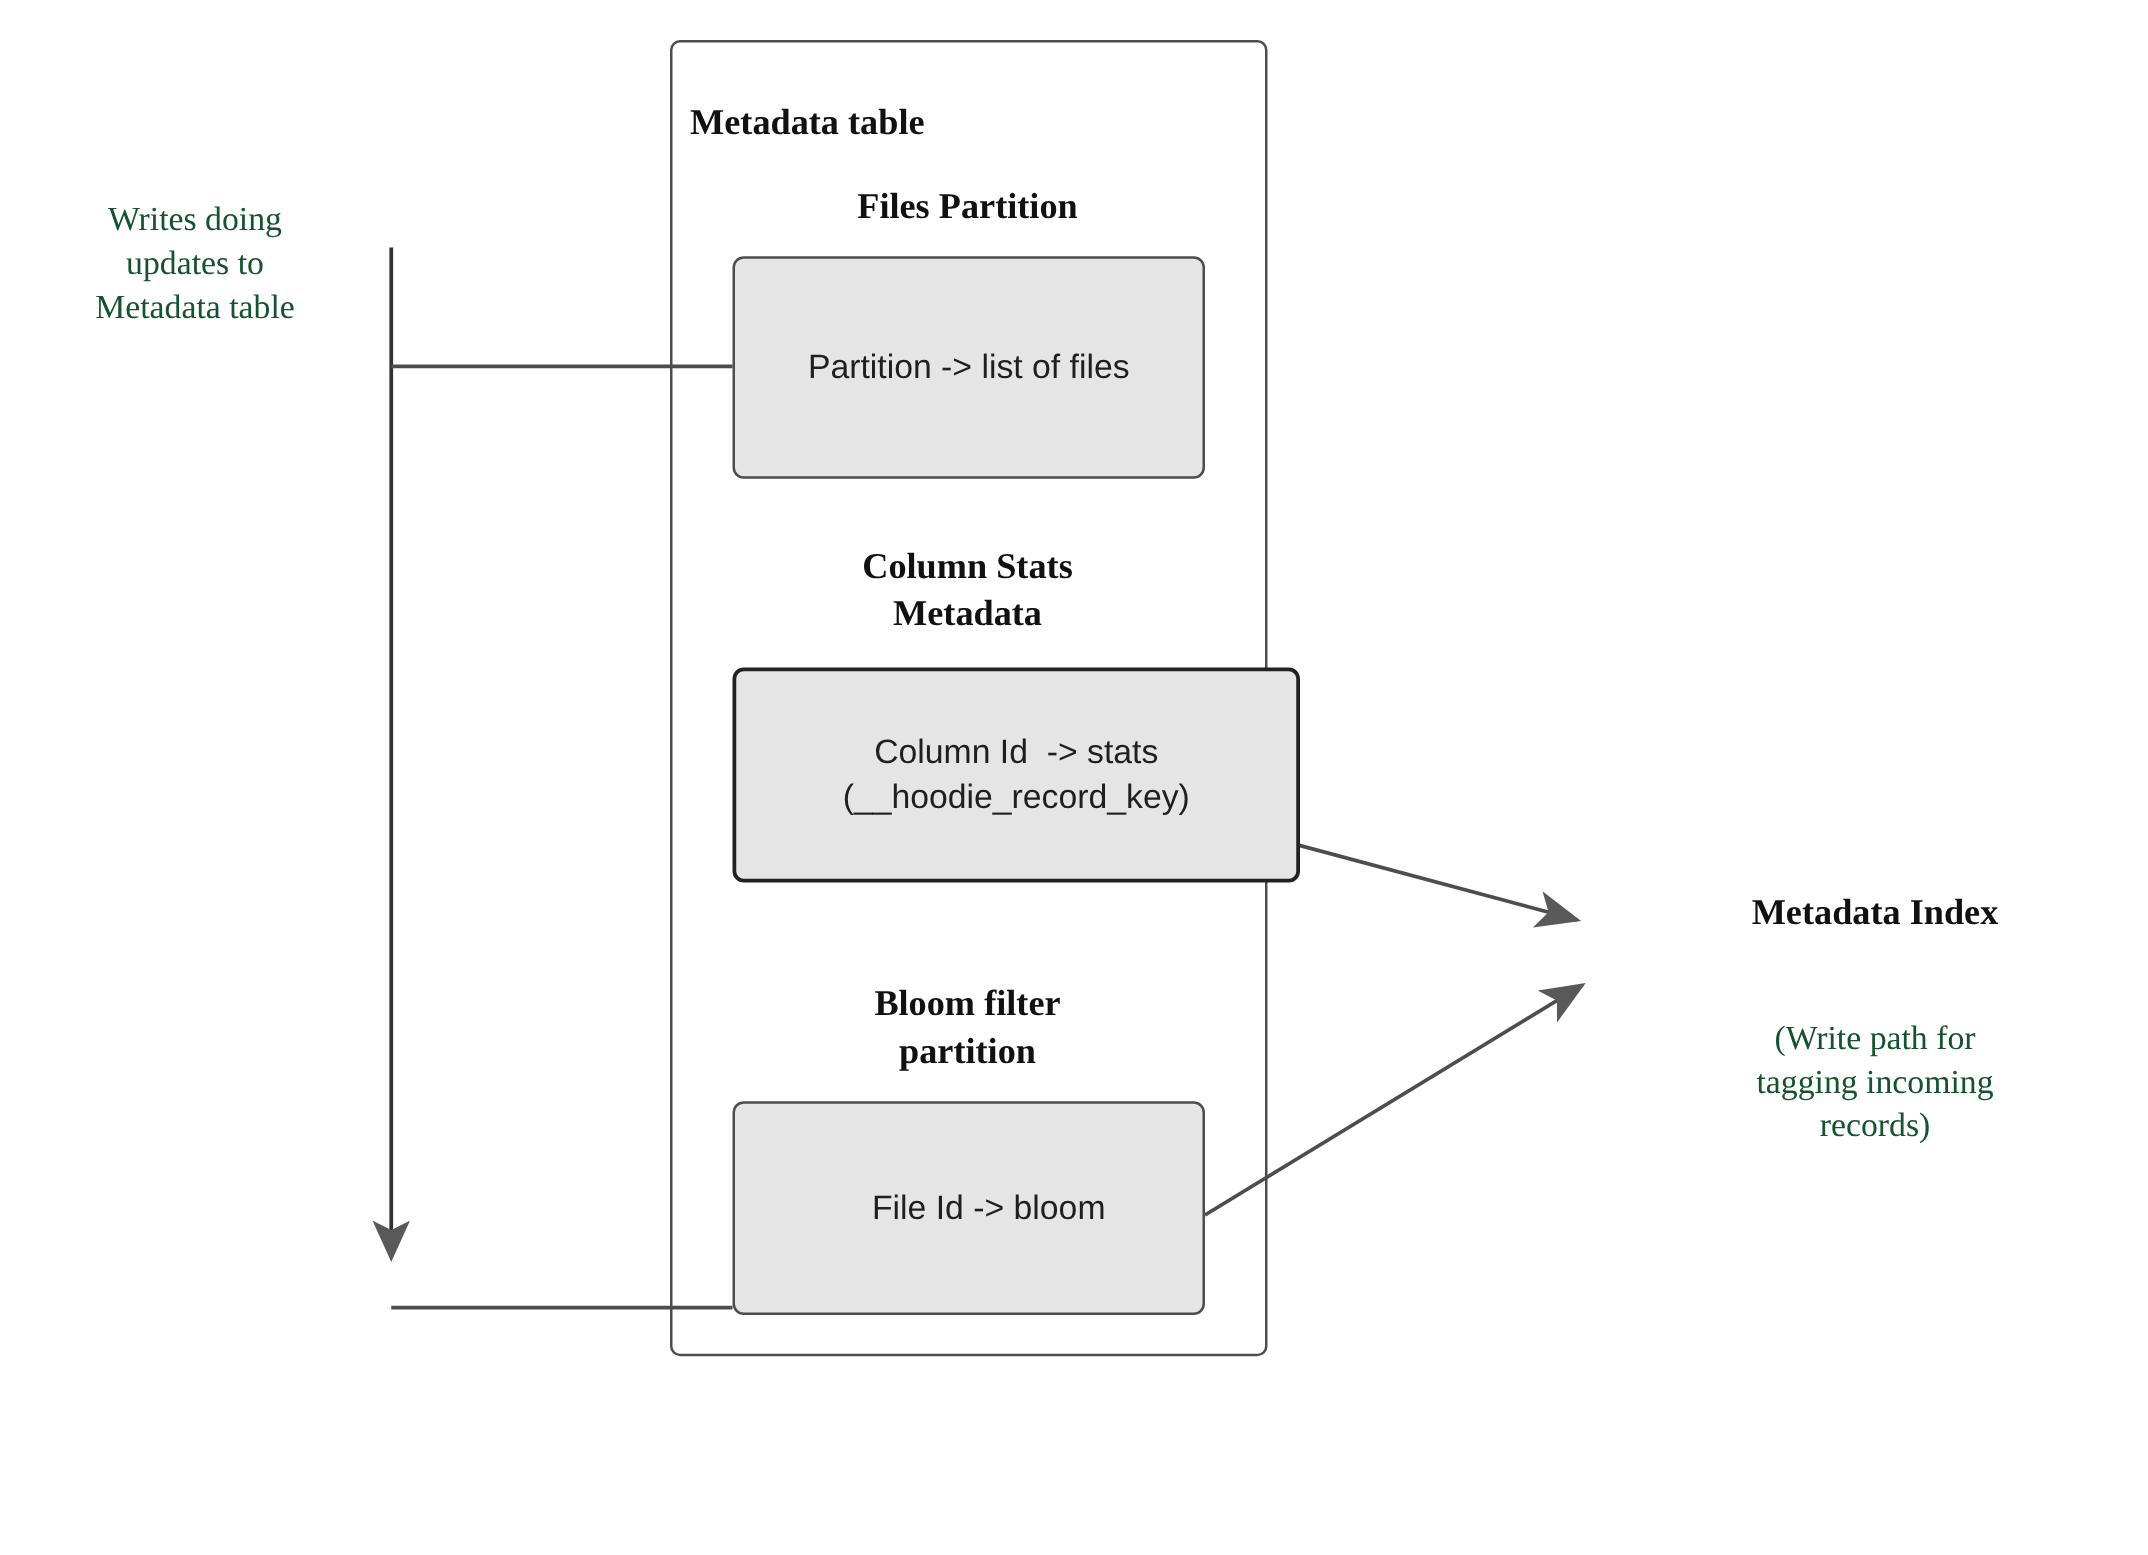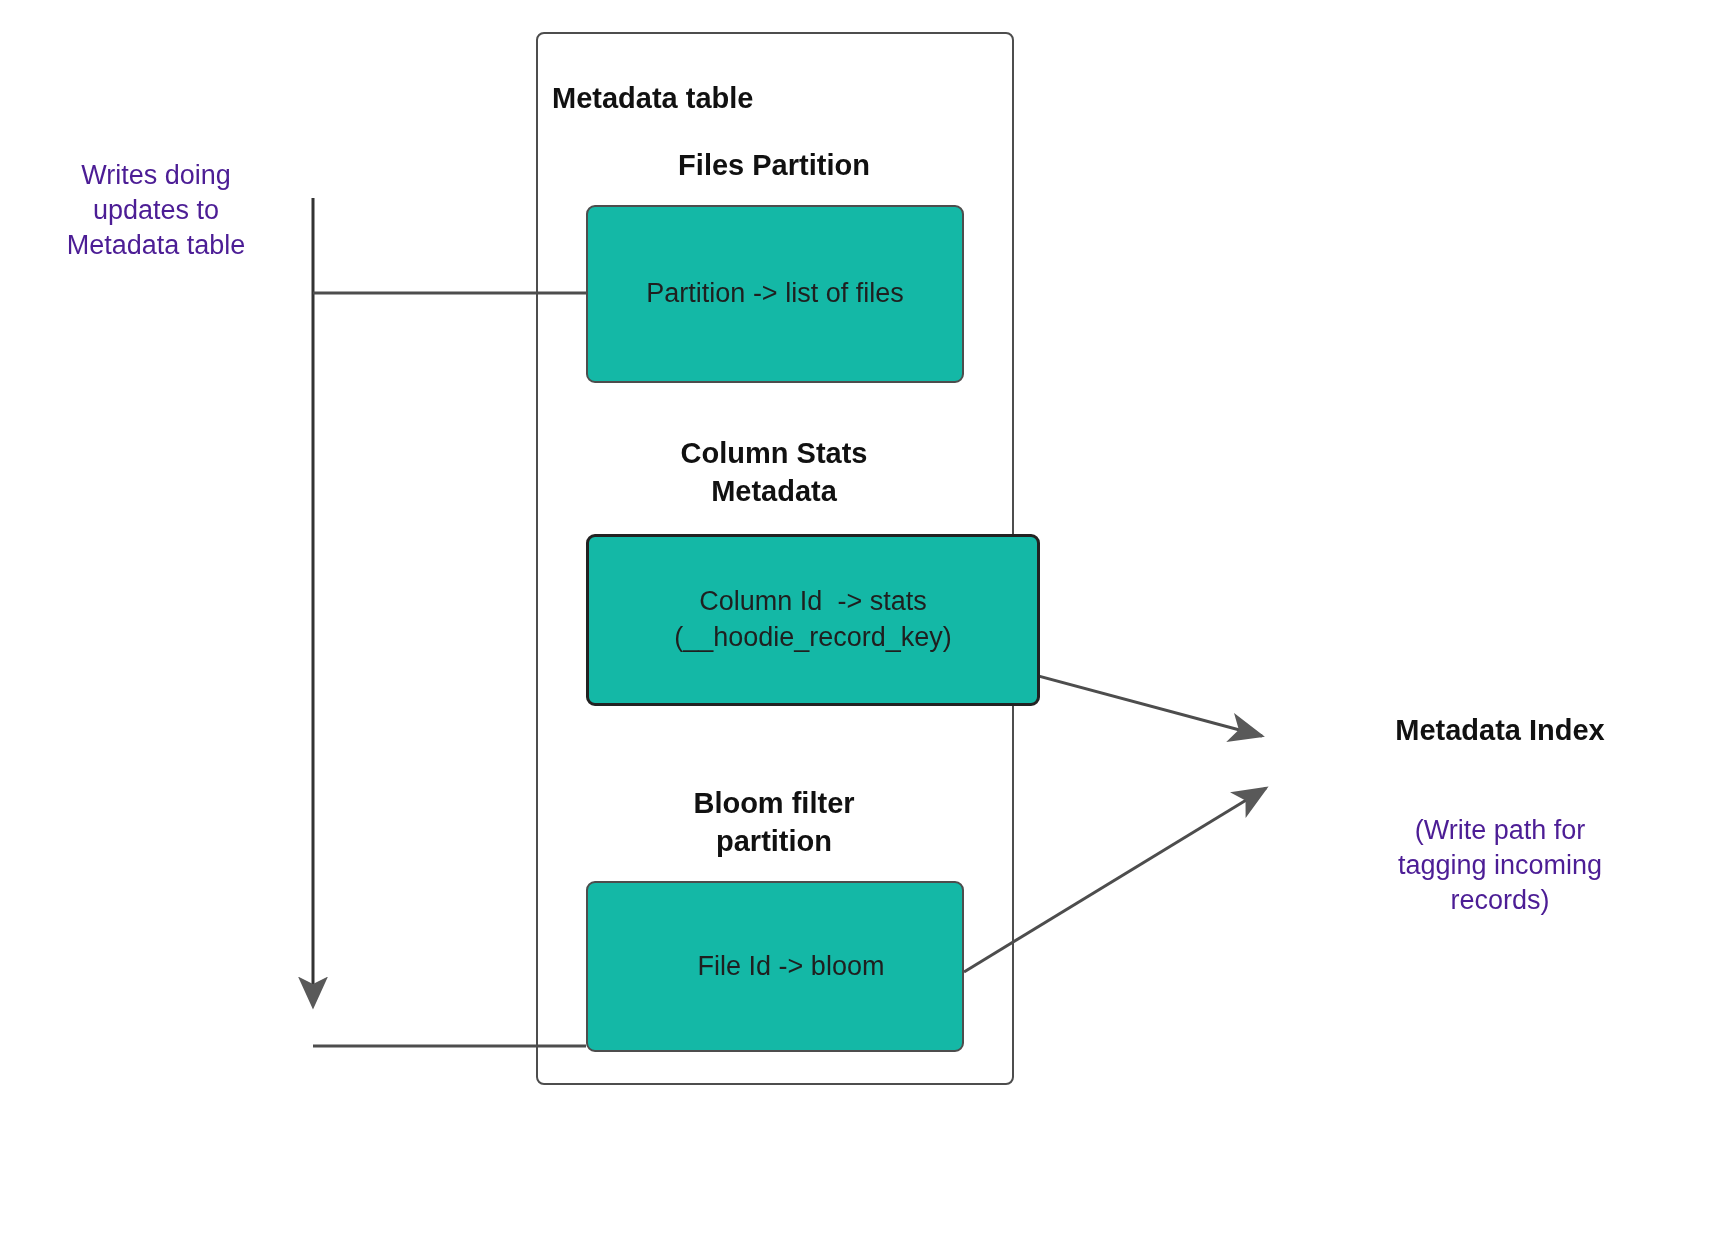--- a/index.html
+++ b/index.html
@@ -24,35 +24,36 @@
     top: 0;
     width: 1718px;
     height: 1244px;
     pointer-events: none;
   }
   .txt {
     position: absolute;
     text-align: center;
     line-height: 1.30;
     white-space: pre-wrap;
+    font-family: Liberation Serif, serif;
   }
   .label-plain {
     font-size: 27px;
     font-weight: 400;
-    color: #4c1d95;
+    color: #14532d;
   }
   .label-bold {
     font-size: 29px;
     font-weight: bold;
     color: #111111;
   }
   .box {
     position: absolute;
     box-sizing: border-box;
-    background: #14b8a6;
+    background: #e5e5e5;
     border: 2.4px solid #4d4d4d;
     border-radius: 9px;
     display: flex;
     align-items: center;
     justify-content: center;
   }
   .box.heavy {
     border-width: 3.6px;
     border-color: #222222;
   }

